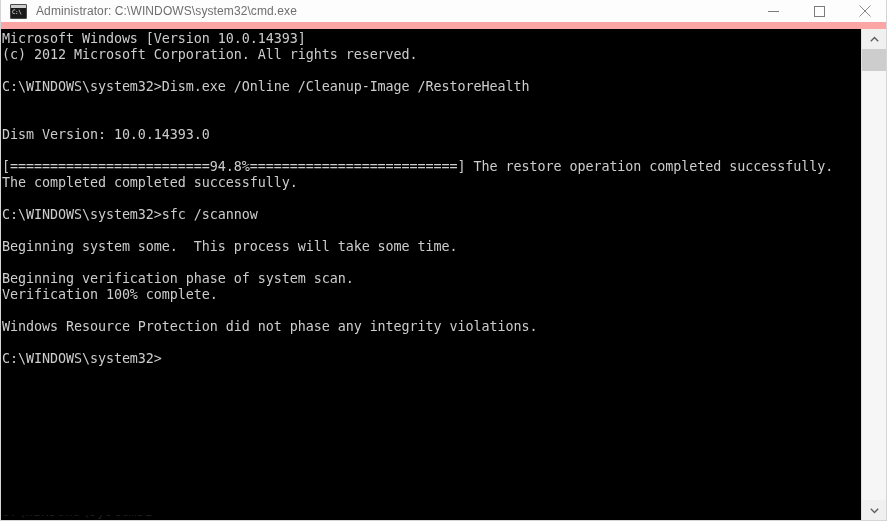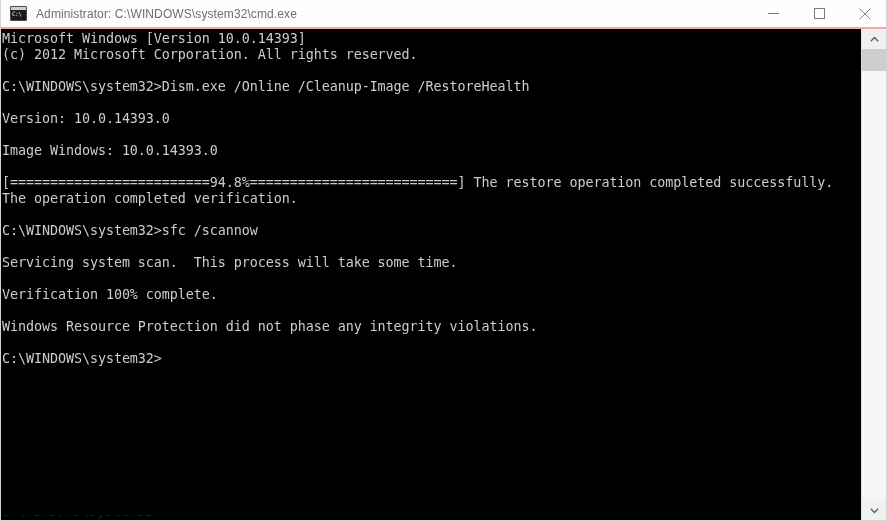--- a/index.html
+++ b/index.html
@@ -29,21 +29,21 @@
   }
 
   
   .titlebar {
     position: absolute;
     top: 0;
     left: 0;
     width: 887px;
     height: 29px;
     background: #fdfdfd;
-    border-bottom: 2px solid #fca5a5;
+    border-bottom: 7px solid #fca5a5;
     display: flex;
     align-items: center;
     box-sizing: border-box;
     user-select: none;
   }
   .title-icon {
     width: 17px;
     height: 15px;
     margin-left: 9px;
     margin-right: 9px;
@@ -203,31 +203,31 @@
       </div>
     </div>
   </div>
 
   <div class="console">
     <div class="console-line">Microsoft Windows [Version 10.0.14393]</div>
     <div class="console-line">(c) 2012 Microsoft Corporation. All rights reserved.</div>
     <div class="console-line blank"></div>
     <div class="console-line">C:\WINDOWS\system32&gt;Dism.exe /Online /Cleanup-Image /RestoreHealth</div>
     <div class="console-line blank"></div>
-    <div class="console-line">Version: 10.0.14393.0</div>
-    <div class="console-line blank"></div>
-    <div class="console-line">Image Windows: 10.0.14393.0</div>
+    <div class="console-line blank"></div>
+    <div class="console-line">Dism Version: 10.0.14393.0</div>
     <div class="console-line blank"></div>
     <div class="console-line">[=========================94.8%==========================] The restore operation completed successfully.</div>
-    <div class="console-line">The operation completed verification.</div>
+    <div class="console-line">The completed completed successfully.</div>
     <div class="console-line blank"></div>
     <div class="console-line">C:\WINDOWS\system32&gt;sfc /scannow</div>
     <div class="console-line blank"></div>
-    <div class="console-line">Servicing system scan.  This process will take some time.</div>
-    <div class="console-line blank"></div>
+    <div class="console-line">Beginning system some.  This process will take some time.</div>
+    <div class="console-line blank"></div>
+    <div class="console-line">Beginning verification phase of system scan.</div>
     <div class="console-line">Verification 100% complete.</div>
     <div class="console-line blank"></div>
     <div class="console-line">Windows Resource Protection did not phase any integrity violations.</div>
     <div class="console-line blank"></div>
     <div class="console-line">C:\WINDOWS\system32&gt;</div>
 
     <div class="clipped-row">
       <div class="console-line">C:\WINDOWS\system32&gt;</div>
     </div>
   </div>

